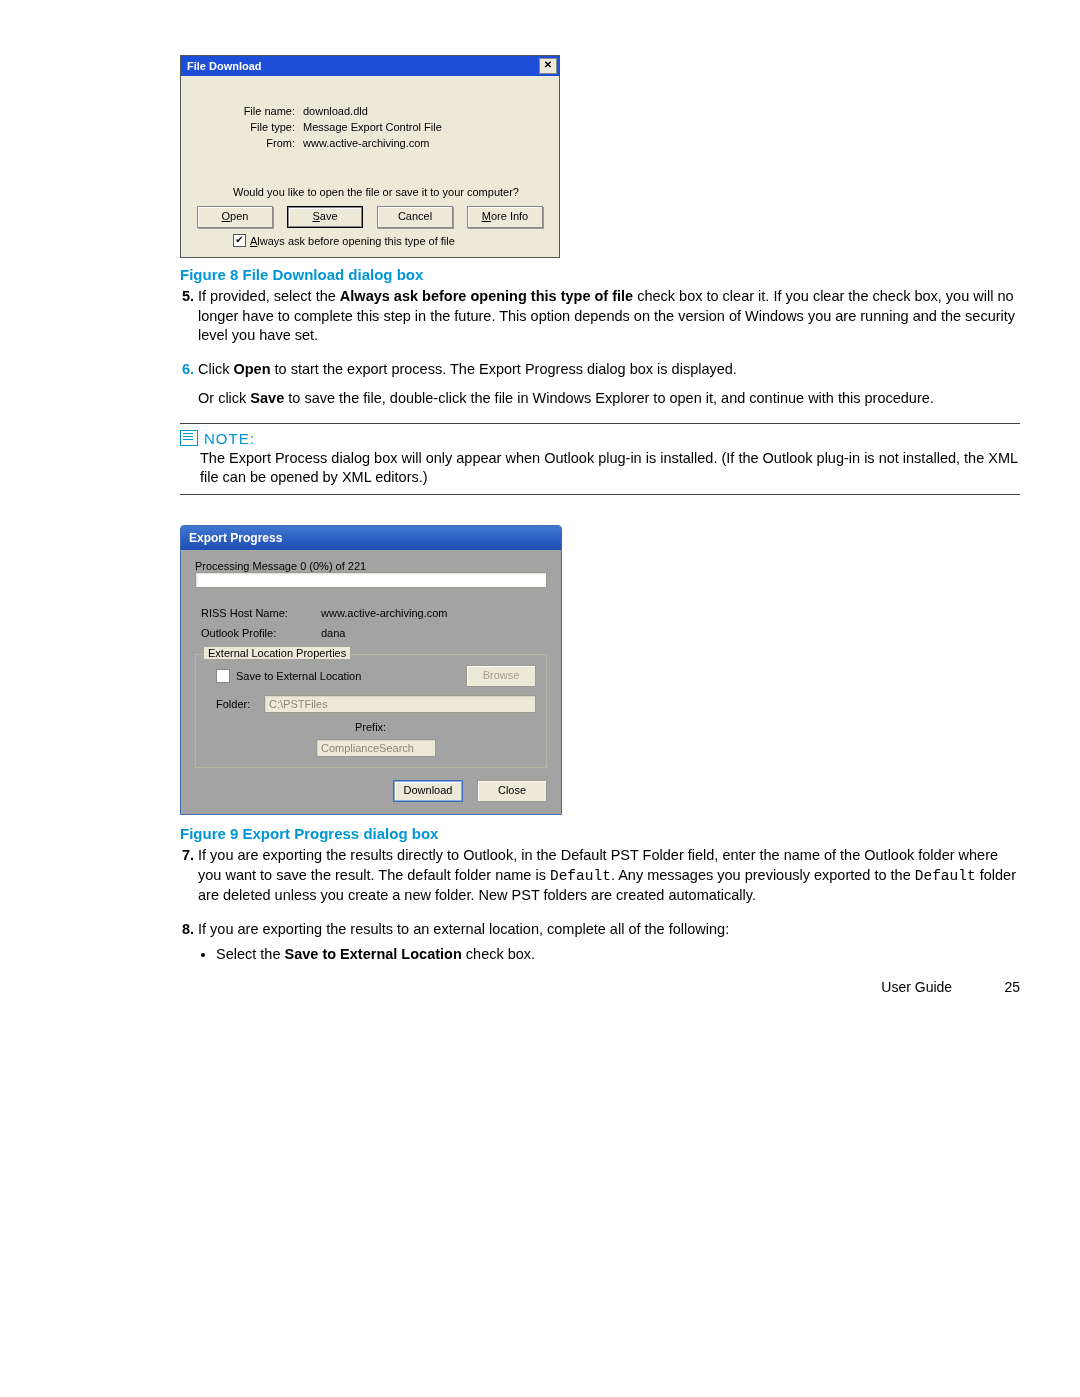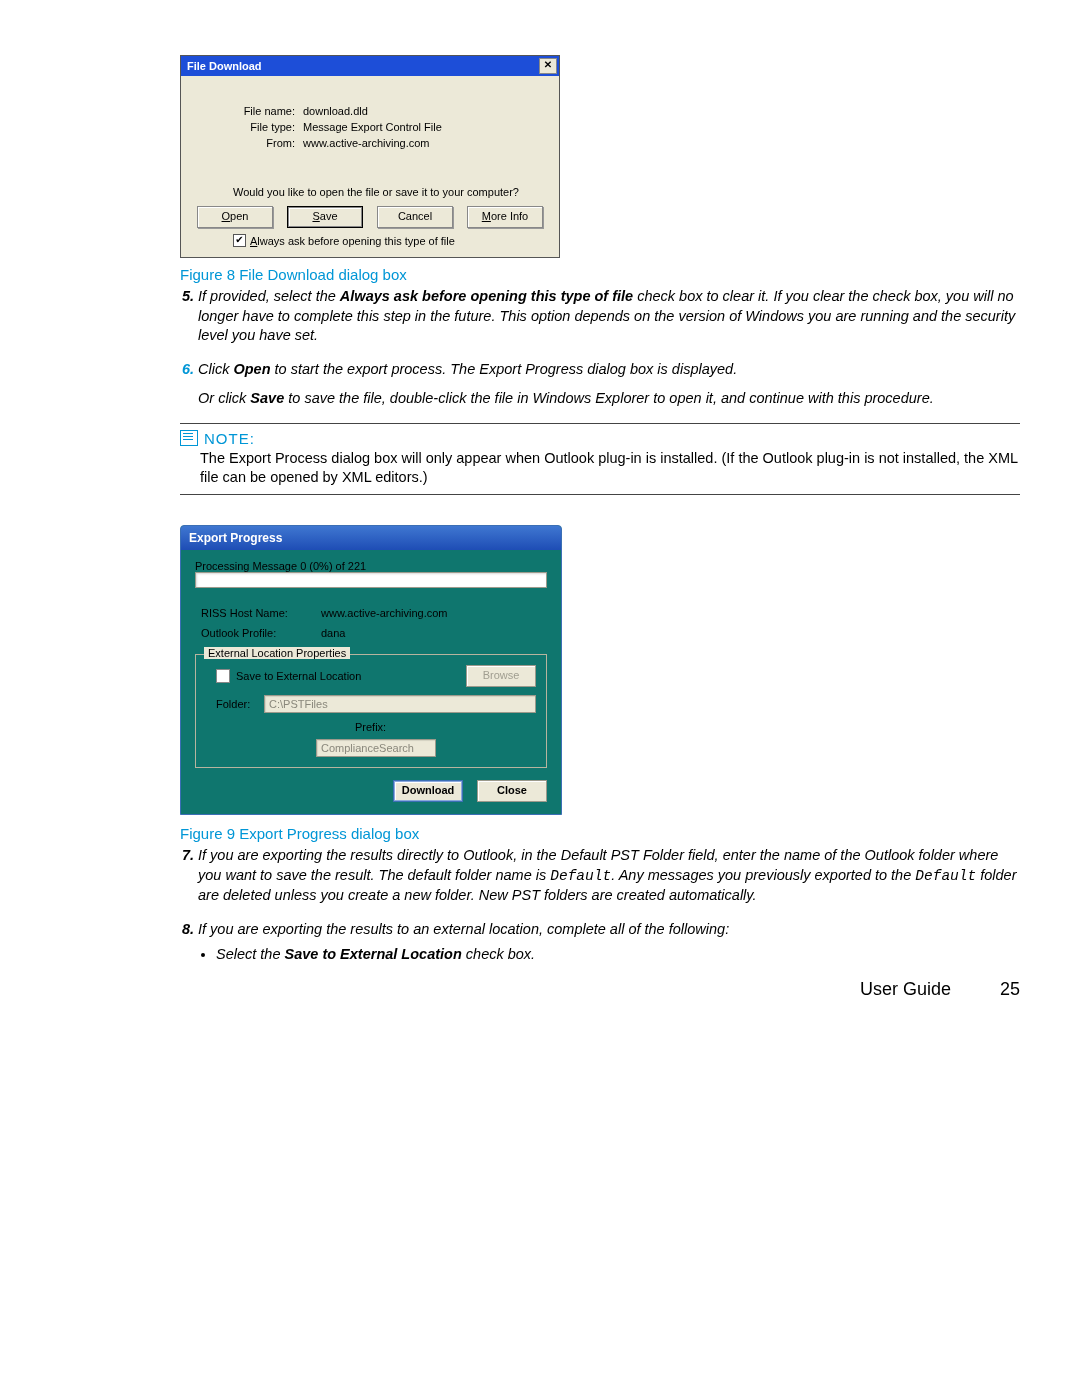--- a/index.html
+++ b/index.html
@@ -75,44 +75,44 @@
   }
   .dlg1-btn.def { border:1px solid #000; box-shadow: inset 0 0 0 1px #888, inset 2px 2px #fff; }
   .dlg1-check { margin: 4px 0 0 38px; display:flex; align-items:center; gap:4px;}
   .dlg1-check .cb {
     width:11px;height:11px;border:1px solid #555;background:#fff;
     font-size:10px; line-height:9px; text-align:center; color:#000;
   }
   .ul { text-decoration: underline; }
 
   
-  .caption { color:#0096d6; font-weight:normal; font-size:15px; margin: 6px 0 4px 0;}
-
-  
-  ol.steps { margin:0; padding-left:18px;font-style:italic; }
+  .caption { color:#0096d6; font-weight:bold; font-size:15px; margin: 6px 0 4px 0;}
+
+  
+  ol.steps { margin:0; padding-left:18px; }
   ol.steps > li { margin: 0 0 14px 0; line-height:1.35; }
   ol.steps > li::marker { font-weight:bold; }
   ol.steps > li.accent::marker { color:#0096d6; font-weight:bold;}
   .b { font-weight:bold; }
   .mono { font-family: "Courier New", monospace; }
   .para { margin-top:10px; }
 
   
   .note-wrap { margin: 8px 0 30px 0;}
   .note-rule { border:0; border-top:1px solid #444; margin:2px 0 6px 0;}
   .note-head { color:#0096d6; font-size:15px; letter-spacing:1px; display:flex; align-items:center; gap:6px; margin:6px 0 2px 0;}
   .note-icon { width:16px; height:14px; border:1px solid #0096d6; position:relative;}
   .note-icon::before{content:""; position:absolute; left:2px; top:2px; width:10px; height:1px; background:#0096d6; box-shadow:0 3px #0096d6,0 6px #0096d6;}
   .note-body { margin: 2px 0 6px 20px; line-height:1.35;}
 
   
   .dlg2 {
     width: 380px;
     border:1px solid #3b6fb5;
-    background:#0f766e;
+    background:#a3a3a3;
     font-family: Tahoma, Arial, sans-serif;
     font-size:11px;
     margin: 0 0 10px 0;
     border-radius:4px 4px 0 0;
     overflow:hidden;
   }
   .dlg2-title{
     background: linear-gradient(#3f77d1,#1e4db5);
     color:#fff; font-weight:bold; padding:5px 8px; font-size:12px;
   }
@@ -142,29 +142,29 @@
     width:12px;height:12px;border:1px solid #888;background:#fff;
   }
   .dlg2-row .lbl{ flex:1; }
   .dlg2-btn{
     width:68px;height:20px;border:1px solid #9c9a8c;background:#ece9d8;
     text-align:center;line-height:18px;font-size:11px;
     box-shadow: inset 1px 1px #fff;
   }
   .dlg2-btn.dis{ color:#a09e90; }
   .dlg2-btn.def{ border:1px solid #3b6fb5; box-shadow:0 0 0 1px #8aa9dd inset, inset 2px 2px #fff;}
-  .dlg2-footer{ display:flex; justify-content:flex-end; gap:14px; margin-top:12px;font-weight:bold;}
+  .dlg2-footer{ display:flex; justify-content:flex-end; gap:14px; margin-top:12px;}
   .dlg2-label-row{ display:flex; align-items:center; gap:6px; margin-top:4px;}
   .dlg2-label-row .tag{ width:42px;}
   .dlg2-label-row .dlg2-input{ flex:1;}
 
   
   .pgfoot {
     text-align:right;
-    font-size:18px;
+    font-size:14px;
   }
   .pgfoot .num{ display:inline-block; width:40px; text-align:right; margin-left:24px;}
 
   ul.inner { margin:6px 0 0 4px; padding-left:14px; }
   ul.inner li { margin-bottom:8px; list-style-type: disc;}
 </style>
 </head>
 <body>
 
 <div class="page">

